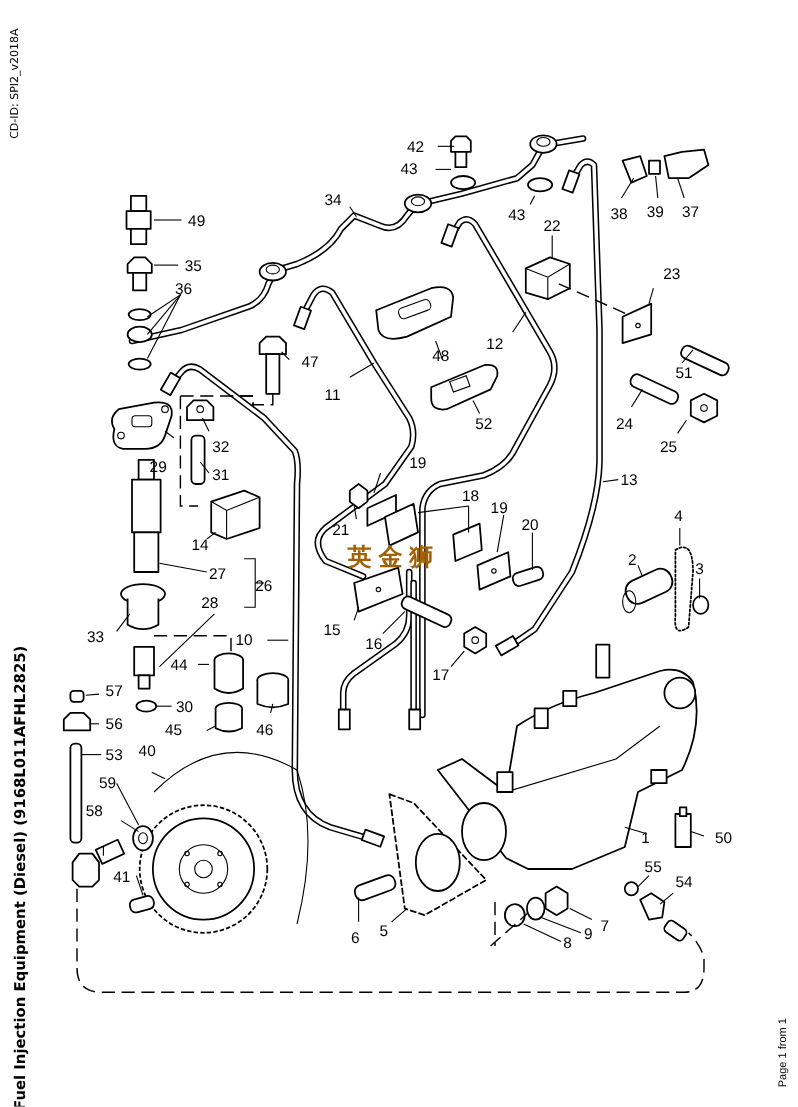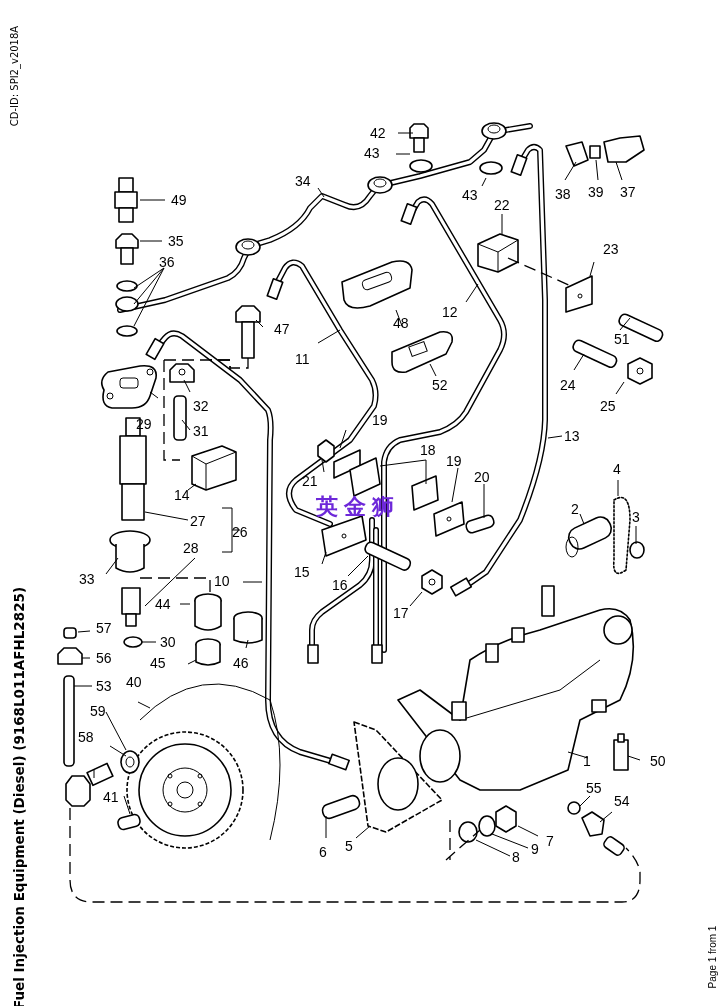--- a/index.html
+++ b/index.html
@@ -443,13 +443,13 @@
     <text class="lbl" x="96" y="691">53</text>
     <text class="lbl" x="614" y="806">54</text>
     <text class="lbl" x="586" y="793">55</text>
     <text class="lbl" x="96" y="663">56</text>
     <text class="lbl" x="96" y="633">57</text>
     <text class="lbl" x="78" y="742">58</text>
     <text class="lbl" x="90" y="716">59</text>
   </g>
 </svg>
 
-<div class="wm" style="color: #6d28d9;">英金狮</div>
+<div class="wm" style="color: #a16207;">英金狮</div>
 
 </body></html>

